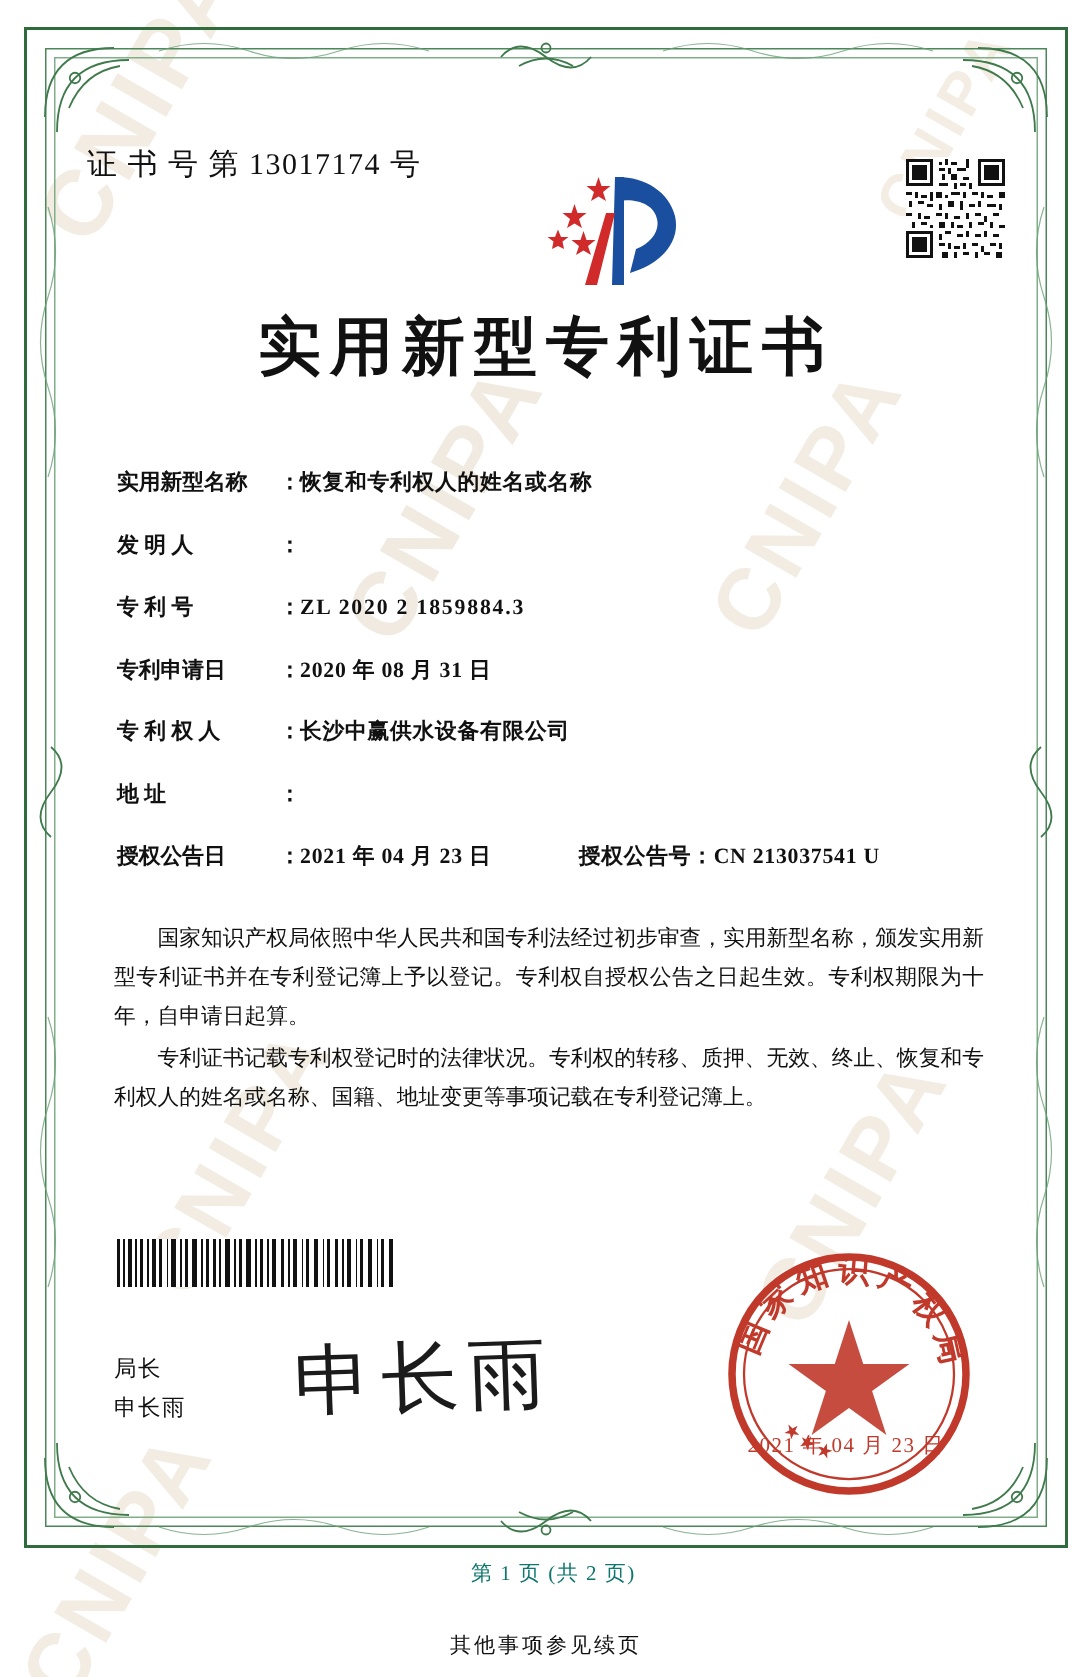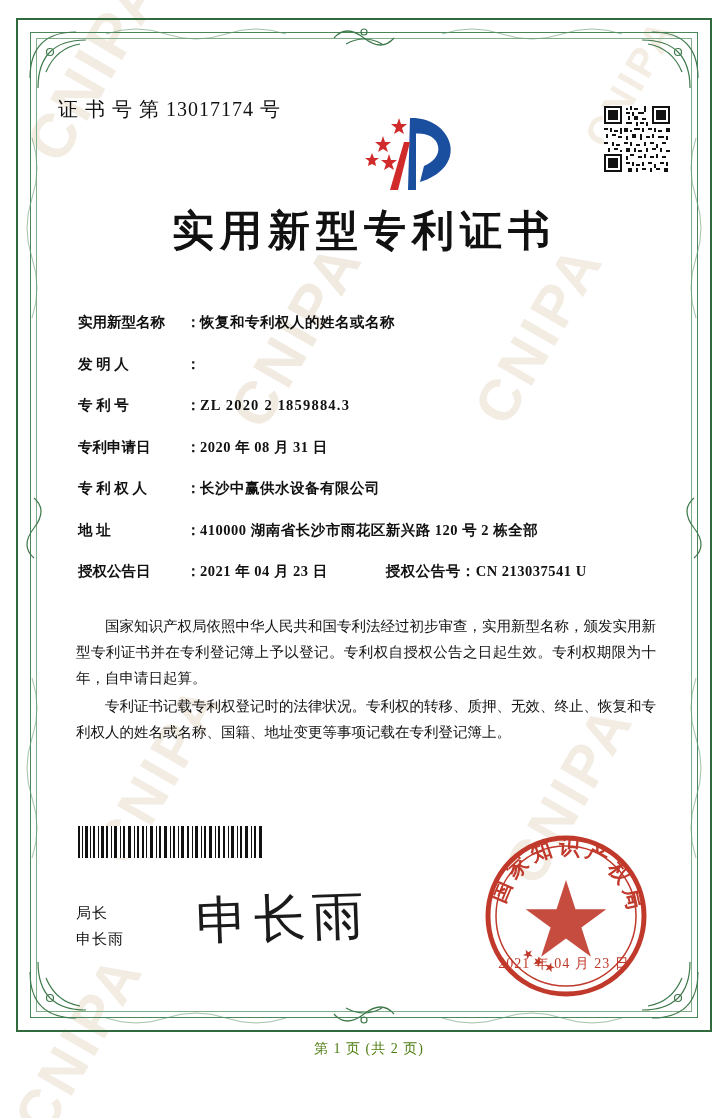--- a/index.html
+++ b/index.html
@@ -184,21 +184,21 @@
     font-size: 14px;
     color: #c0392b;
     letter-spacing: 1px;
   }
 
   .page-num {
     position: absolute;
     left: 0; right: 0; top: 1040px;
     text-align: center;
     font-size: 14px;
-    color: #4d7c0f;
+    color: #0f766e;
     letter-spacing: 1px;
     padding-left: 10px;
   }
   .footer-note {
     position: absolute;
     left: 0; right: 0; top: 1088px;
     text-align: center;
     font-size: 14px;
     color: #111;
     letter-spacing: 2px;
@@ -403,21 +403,20 @@
 
       <div class="field-row">
         <div class="field-label">专 利 权 人</div>
         <div class="field-colon">：</div>
         <div class="field-value">长沙中赢供水设备有限公司</div>
       </div>
 
       <div class="field-row">
         <div class="field-label spread">地        址</div>
         <div class="field-colon">：</div>
-        <div class="field-value">410000 湖南省长沙市雨花区新兴路 120 号 2 栋全部</div>
       </div>
 
       <div class="field-row">
         <div class="field-label">授权公告日</div>
         <div class="field-colon">：</div>
         <div class="field-value">
           <span>2021 年 04 月 23 日</span>
           <span class="inline-sub-label">授权公告号</span><span>：</span><span>CN 213037541 U</span>
         </div>
       </div>
@@ -498,14 +497,15 @@
     <text font-family="'DejaVu Serif', serif" font-size="21" font-weight="bold" fill="#c0392b" letter-spacing="5">
       <textPath href="#sealTopArc" startOffset="6%">国家知识产权局</textPath>
     </text>
     <text font-family="'DejaVu Serif', serif" font-size="13" fill="#c0392b" letter-spacing="2">
       <textPath href="#sealBottomArc" startOffset="22%">★★★</textPath>
     </text>
   </svg>
   <div class="seal-date">2021 年 04 月 23 日</div>
 
   <div class="page-num">第 1 页 (共 2 页)</div>
+  <div class="footer-note">其他事项参见续页</div>
 
 </div>
 
 </body></html>

